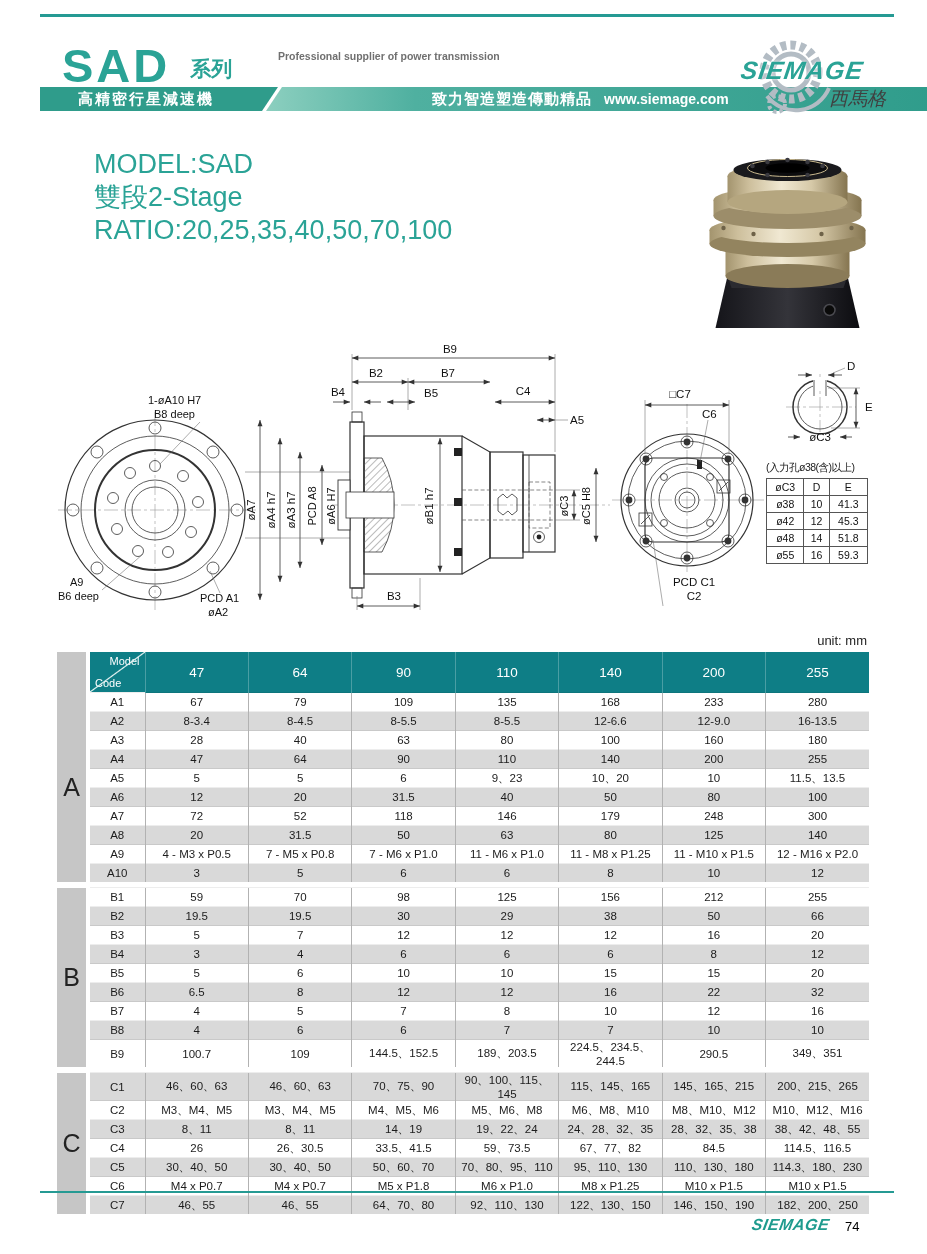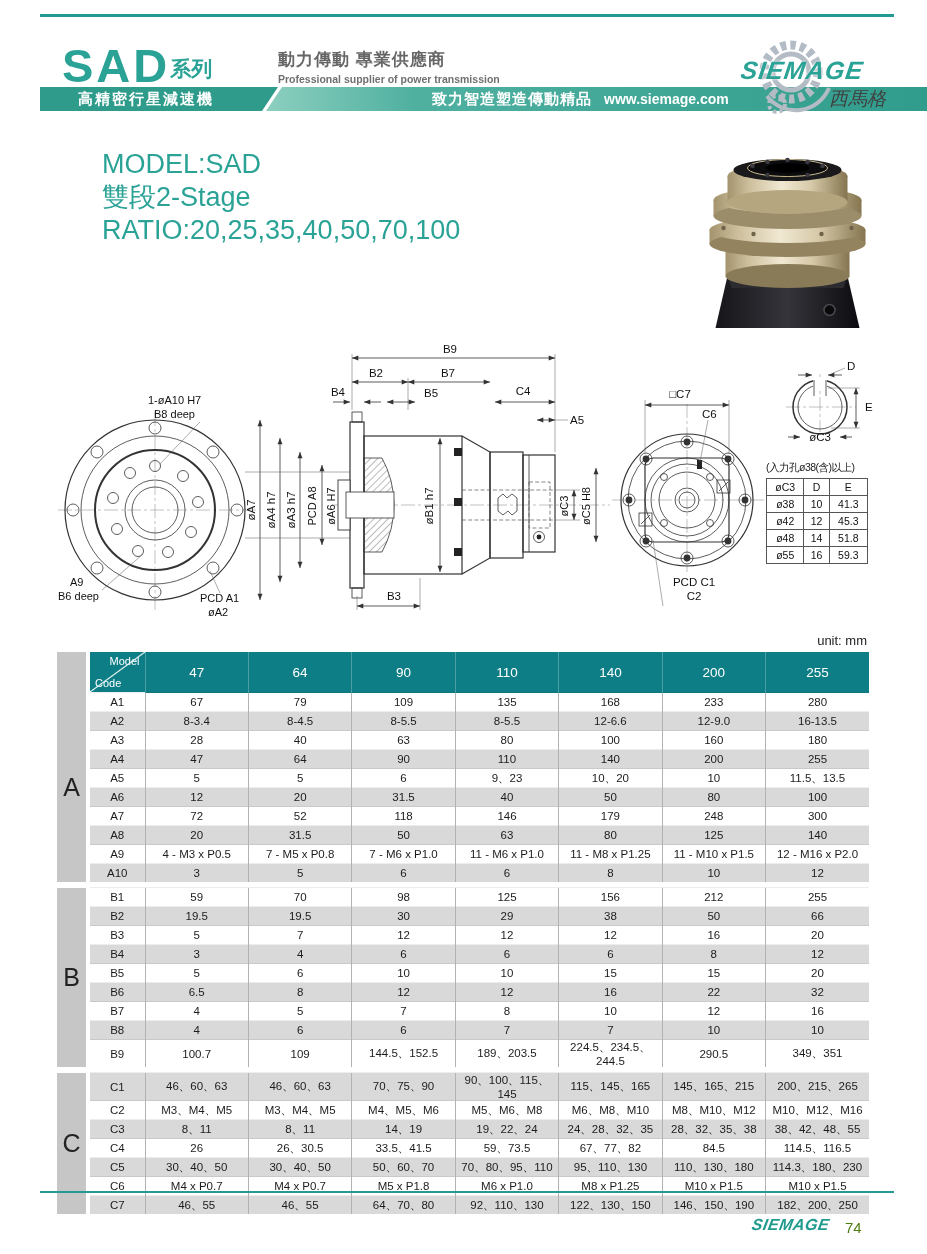--- a/index.html
+++ b/index.html
@@ -7,42 +7,42 @@
        font-family:"Liberation Sans",sans-serif;color:#222;}
   .abs{position:absolute;}
 
   
   .top-rule{left:40px;top:14px;width:854px;height:3px;background:#259a93;}
   .footer-rule{left:40px;top:1191px;width:854px;height:2px;background:#259a93;}
 
   
   .sad-title{left:62px;top:38px;color:#2aa396;font-weight:bold;}
   .sad-title .big{font-size:47px;letter-spacing:3px;}
-  .sad-title .suf{font-size:21px;margin-left:0;position:relative;top:-6px;}
+  .sad-title .suf{font-size:21px;margin-left:20px;position:relative;top:-6px;}
   .slogan{left:278px;top:48px;color:#666;}
   .slogan .zh{font-size:17px;font-weight:bold;letter-spacing:1px;}
   .slogan .en{font-size:10.5px;color:#707070;margin-top:2px;font-weight:bold;}
   .banner{left:40px;top:87px;width:903px;height:24px;}
   .banner .seg-l{position:absolute;left:0;top:0;width:238px;height:24px;background:#2f9c8b;
     clip-path:polygon(0 0,100% 0,calc(100% - 16px) 100%,0 100%);}
   .banner .seg-r{position:absolute;left:226px;top:0;right:0;height:24px;
     background:linear-gradient(90deg,#8ccfbf 0%,#4fb0a0 22%,#2f9c8b 100%);
     clip-path:polygon(16px 0,100% 0,100% 100%,0 100%);}
   .banner .txt-l{position:absolute;left:38px;top:0;line-height:24px;color:#fff;font-size:15px;
     font-weight:bold;font-family:"Liberation Serif",serif;letter-spacing:2px;}
   .banner .txt-r{position:absolute;left:392px;top:0;line-height:24px;color:#fff;font-size:15px;font-weight:bold;letter-spacing:1px;}
   .banner .txt-r .url{font-size:14px;letter-spacing:0;margin-left:12px;text-align:center;}
   .logo{left:733px;top:30px;width:192px;height:88px;}
   .logo .wordmark{position:absolute;left:8px;top:26px;font-size:25px;font-weight:900;font-style:italic;
     color:#2aa396;letter-spacing:1px;transform:skewX(-8deg);text-shadow:0 0 3px #fff;}
   .logo .zh{position:absolute;left:96px;top:56px;font-size:19px;font-style:italic;color:#404040;
     font-family:"Liberation Serif",serif;}
 
   
-  .model-block{left:102px;top:148px;color:#2aa396;font-size:27px;line-height:33px;}
+  .model-block{left:94px;top:148px;color:#2aa396;font-size:27px;line-height:33px;}
 
   
   .table-wrap{left:57px;top:652px;width:812px;}
   .unit-label{position:absolute;top:-19px;right:2px;font-size:13px;color:#222;}
   table.dim-table{border-collapse:collapse;table-layout:fixed;width:812px;font-size:11.5px;color:#1c1c1c;}
   .dim-table col.c-group{width:31px;} .dim-table col.c-code{width:57px;}
   .dim-table th.col{background:#0e7e86;color:#fff;font-weight:normal;font-size:13.5px;height:38px;
     border-left:1px solid rgba(255,255,255,.25);}
   .dim-table th.ghead{background:#c6c6c6;border-right:4px solid #fff;}
   .dim-table th.corner{background:#0e7e86;position:relative;height:38px;}
@@ -59,41 +59,40 @@
   
   .bore-wrap{left:766px;top:461px;width:106px;font-size:10.5px;}
   .bore-wrap .cap{font-size:10.5px;color:#222;margin-bottom:3px;letter-spacing:-0.5px;}
   table.bore{border-collapse:collapse;width:102px;}
   table.bore th,table.bore td{border:1px solid #555;text-align:center;height:16px;padding:0 2px;
     font-weight:normal;font-size:10.5px;color:#111;background:#fff;}
 
   
   .footer-logo{left:752px;top:1216px;font-size:16px;font-weight:900;font-style:italic;color:#1f9b8e;
     letter-spacing:.5px;transform:skewX(-10deg);}
-  .footer-page{left:845px;top:1219px;font-size:15px;color:#4d7c0f;}
+  .footer-page{left:845px;top:1219px;font-size:13px;color:#000000;}
 
   
   svg text{font-family:"Liberation Sans",sans-serif;fill:#111;}
   .cl{stroke:#999;stroke-width:.6;stroke-dasharray:14 3 3 3;fill:none;}
   .o{stroke:#333;stroke-width:1.2;fill:none;}
   .o2{stroke:#333;stroke-width:.8;fill:none;}
   .dim{stroke:#333;stroke-width:.8;fill:none;}
   .ext{stroke:#666;stroke-width:.55;fill:none;}
   .hid{stroke:#555;stroke-width:.7;stroke-dasharray:4 2.2;fill:none;}
 </style>
 </head>
 <body>
 
 <div class="abs top-rule"></div>
 
 <div class="abs sad-title">
   <span class="big">SAD</span><span class="suf">系列</span>
 </div>
 <div class="abs slogan">
-  <div class="zh">動力傳動 專業供應商</div>
   <div class="en">Professional supplier of power transmission</div>
 </div>
 <div class="abs banner">
   <div class="seg-l"></div>
   <div class="seg-r"></div>
   <div class="txt-l">高精密行星減速機</div>
   <div class="txt-r">
     <span>致力智造塑造傳動精品</span><span class="url">www.siemage.com</span>
   </div>
 </div>

